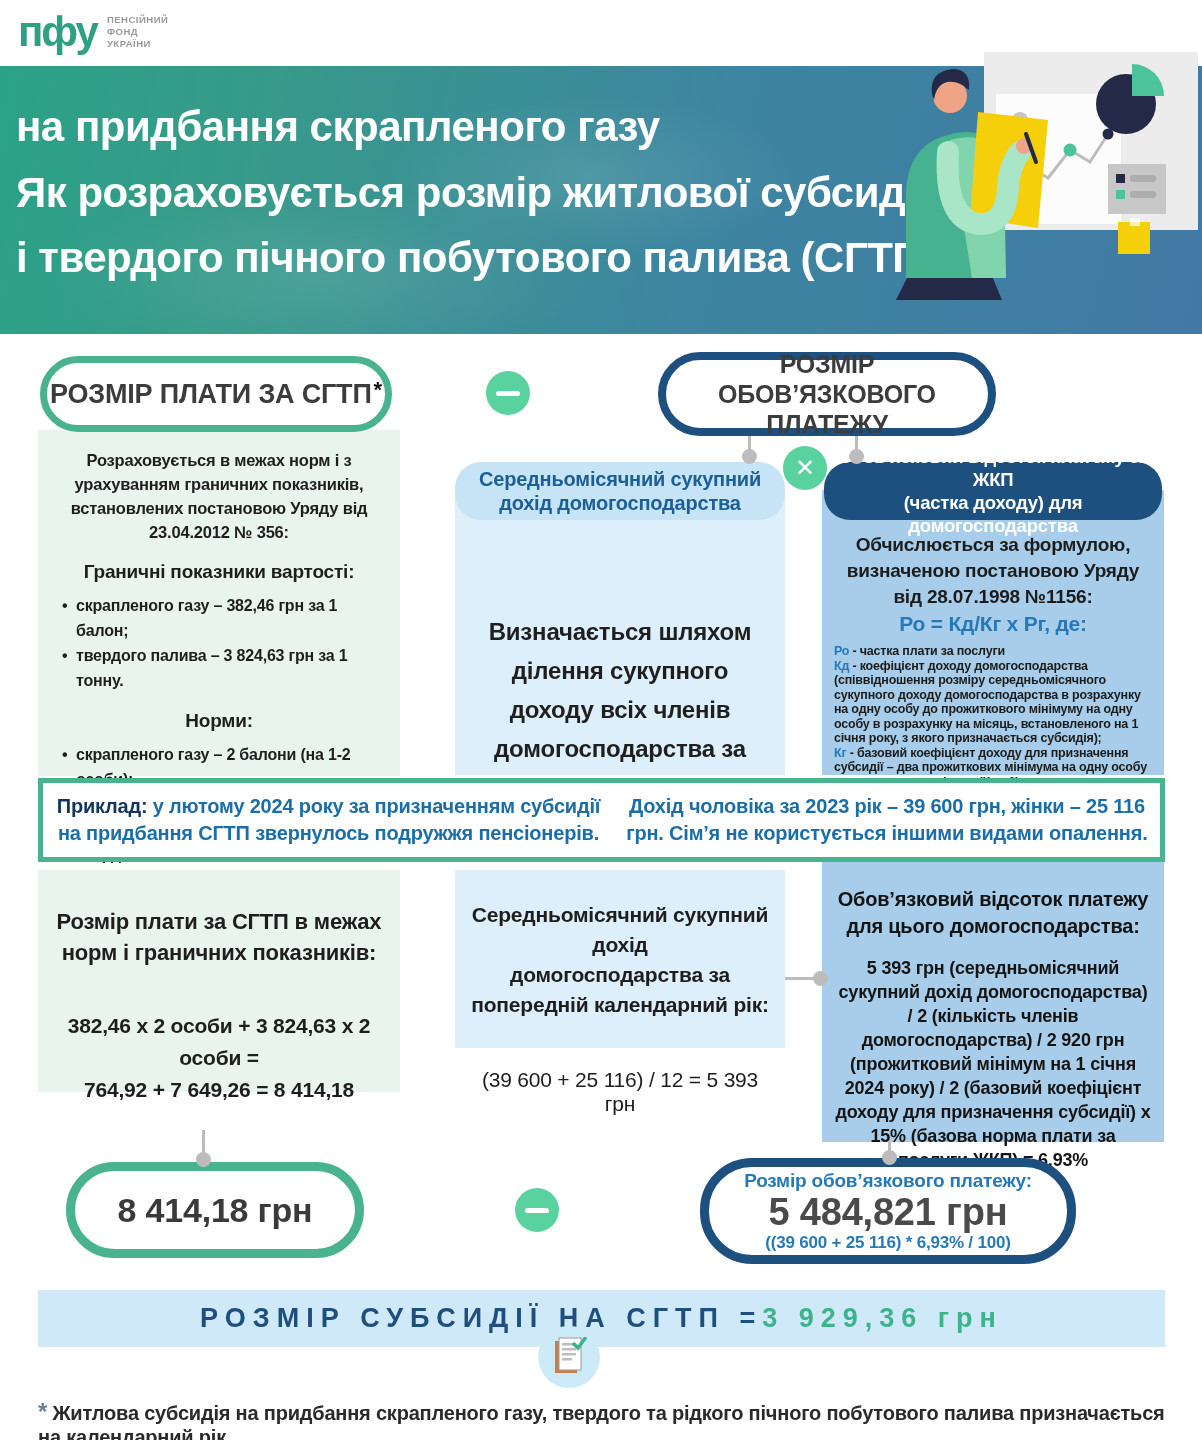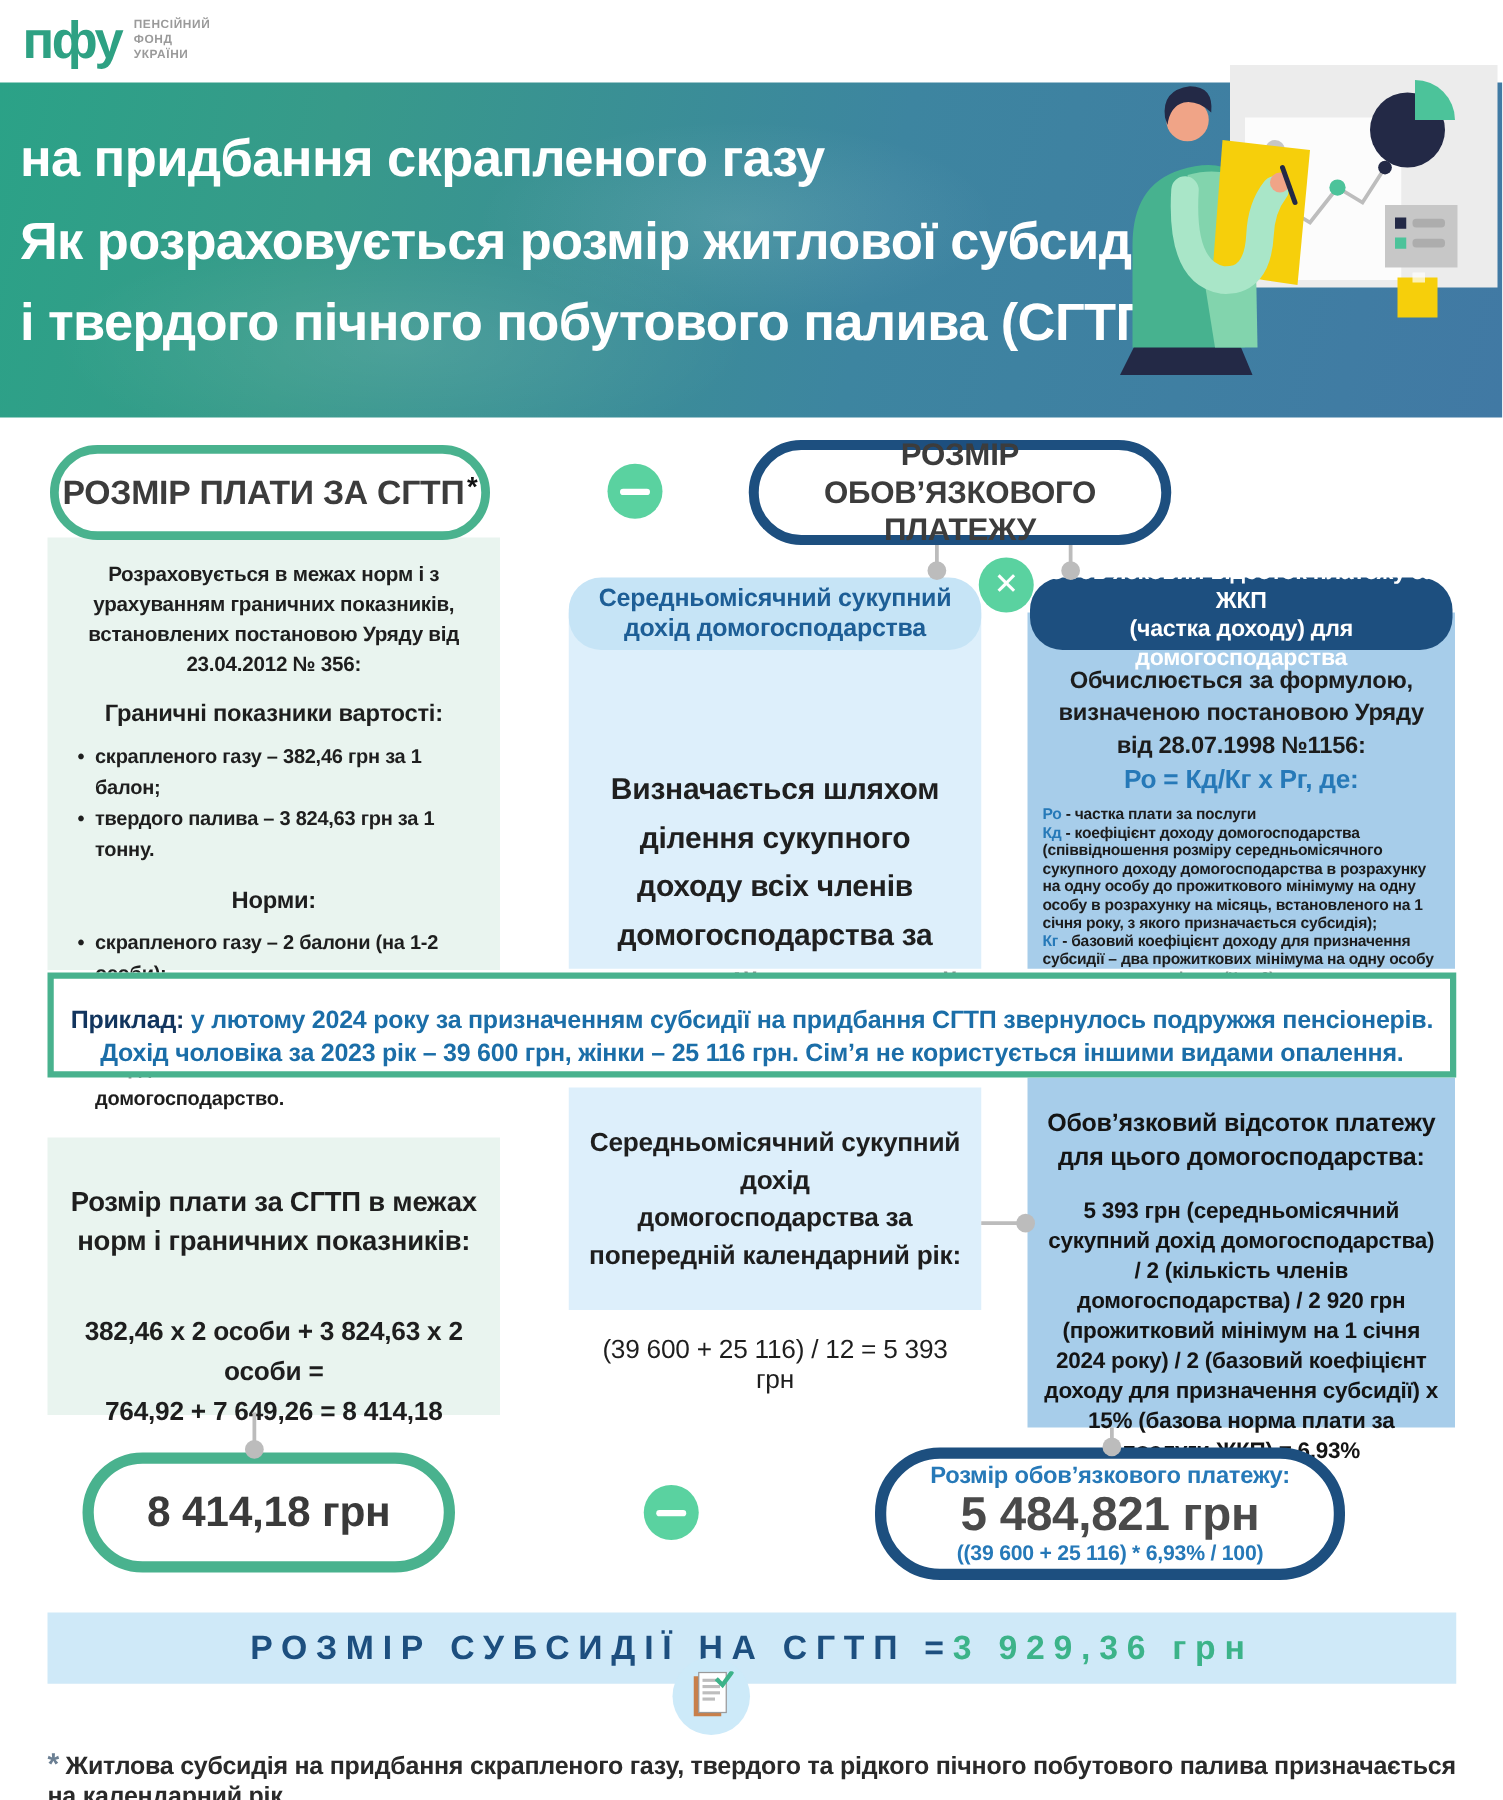--- a/index.html
+++ b/index.html
@@ -41,21 +41,21 @@
   .pill-green sup { font-size:22px; color:#111; margin-left:2px; transform:translateY(-4px); }
   .op-circle { width:44px; height:44px; border-radius:50%; background:#5ad2a0;
     display:flex; align-items:center; justify-content:center; z-index:3; }
   .op-circle .bar { width:24px; height:5px; background:#fff; border-radius:3px; }
   .op-circle .x { color:#fff; font-size:24px; font-weight:bold; line-height:1; }
   #minus-top { left:486px; top:371px; }
   #minus-bottom { left:515px; top:1188px; }
   #multiply { left:783px; top:446px; }
 
   .pill-navy-outline {
-    left:599px; top:352px; width:338px; height:84px; background:#ffffff;
+    left:658px; top:352px; width:338px; height:84px; background:#ffffff;
     border:8px solid #1d4f7f; border-radius:44px; display:flex; align-items:center; justify-content:center;
     font-size:25px; font-weight:bold; color:#3c3c3c; line-height:30px; text-align:center; z-index:3;
   }
 
   
   .conn-v { width:3px; background:#bcbcbc; }
   .conn-h { height:3px; background:#bcbcbc; }
   .dot { width:15px; height:15px; border-radius:50%; background:#bcbcbc; z-index:4; }
 
   
@@ -77,27 +77,27 @@
     display:flex; align-items:center; justify-content:center; font-size:18.5px; font-weight:bold;
     color:#ffffff; line-height:23px; text-align:center; z-index:2; }
   #right-box { left:822px; top:490px; width:342px; height:285px; background:#a7cdea; padding:42px 12px 0 12px; z-index:1; }
   #right-box .intro { font-size:19px; font-weight:bold; color:#1c1c1c; line-height:26px; text-align:center; }
   #right-box .formula { font-size:21px; font-weight:bold; color:#2679b8; text-align:center; margin-top:2px; }
   #right-box .defs { margin-top:8px; font-size:12.5px; font-weight:bold; color:#1c1c1c; line-height:14.5px; }
   .blue { color:#2679b8; }
 
   
   #example { left:38px; top:778px; width:1127px; height:84px; background:#ffffff; border:5px solid #49b28e;
-    display:flex; flex-direction:column; align-items:center; justify-content:flex-end;
+    display:flex; flex-direction:row; align-items:center; justify-content:flex-start;
     font-size:20px; font-weight:bold; line-height:27px; text-align:center; z-index:3; }
   #example .lbl { color:#12355e; }
   #example .txt { color:#1b6ea8; }
 
   
-  #left-box2 { left:38px; top:910px; width:362px; height:222px; background:#e9f4ef; color:#1e1e1e; padding:36px 14px 0 14px; }
+  #left-box2 { left:38px; top:870px; width:362px; height:222px; background:#e9f4ef; color:#1e1e1e; padding:36px 14px 0 14px; }
   #left-box2 .head { font-size:22px; font-weight:bold; line-height:31px; text-align:center; }
   #left-box2 .calc { font-size:21px; font-weight:bold; line-height:32px; text-align:center; margin-top:42px; }
 
   #mid-box2 { left:455px; top:870px; width:330px; height:178px; background:#ddeffb; color:#1e1e1e; padding:30px 10px 0 10px; }
   #mid-box2 .head { font-size:21px; font-weight:bold; line-height:30px; text-align:center; }
   #mid-box2 .calc { font-size:21px; font-weight:normal; text-align:center; margin-top:48px; }
 
   #right-box2 { left:822px; top:862px; width:342px; height:280px; background:#a7cdea; color:#141414; padding:24px 12px 0 12px; }
   #right-box2 .head { font-size:20px; font-weight:bold; line-height:27px; text-align:center; }
   #right-box2 .calc { font-size:18px; font-weight:bold; line-height:24px; text-align:center; margin-top:16px; }

